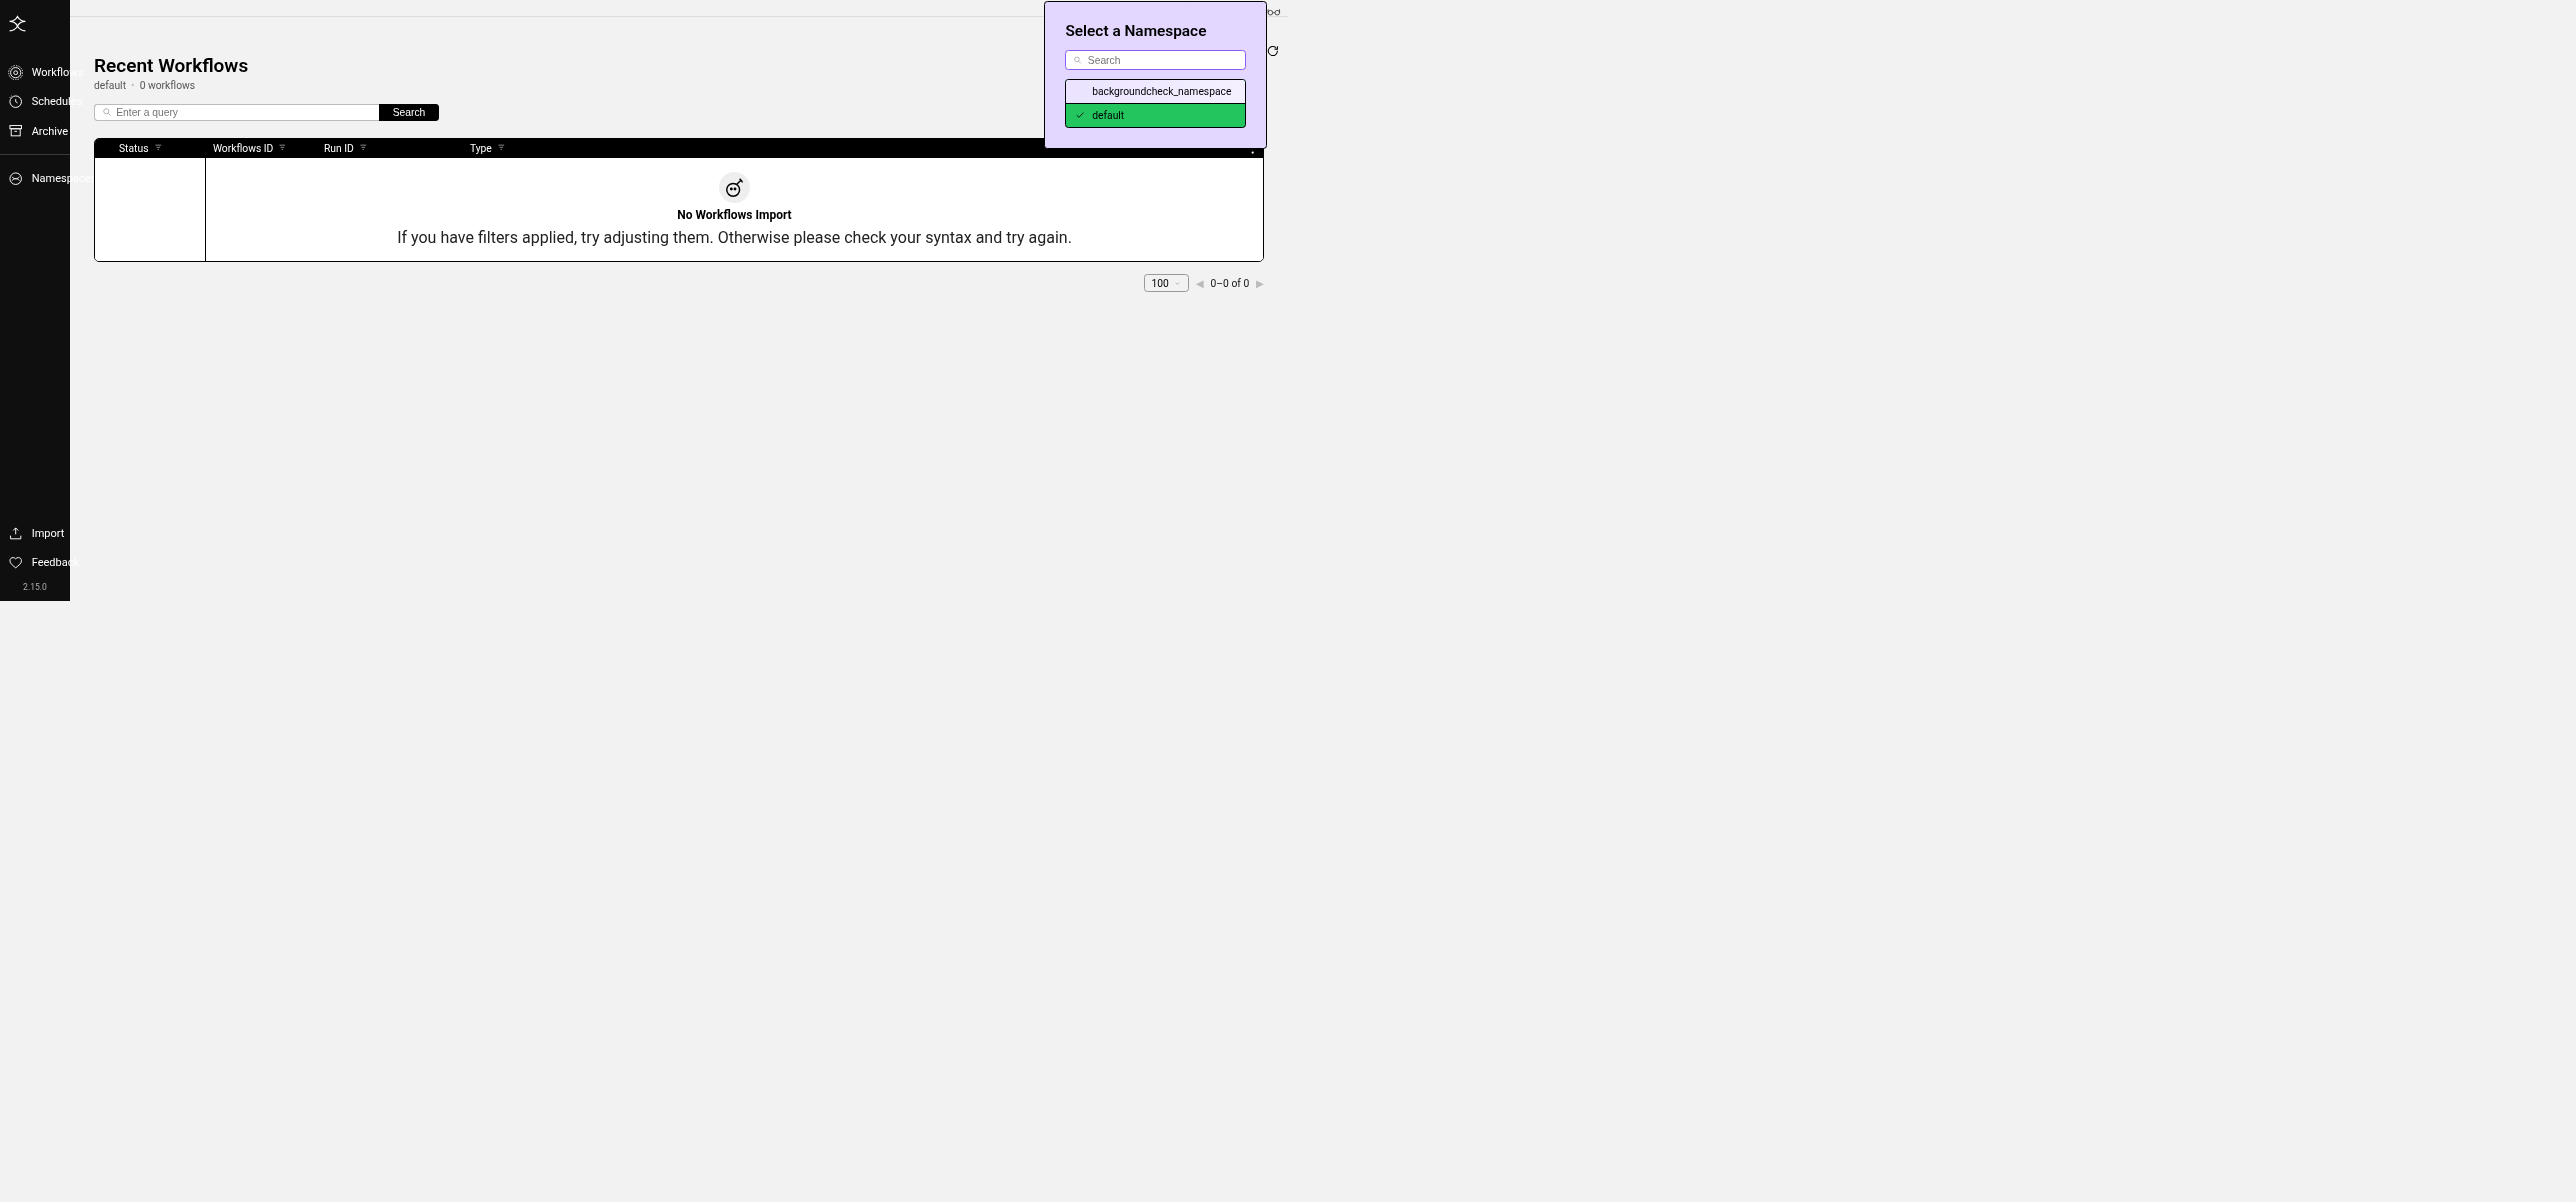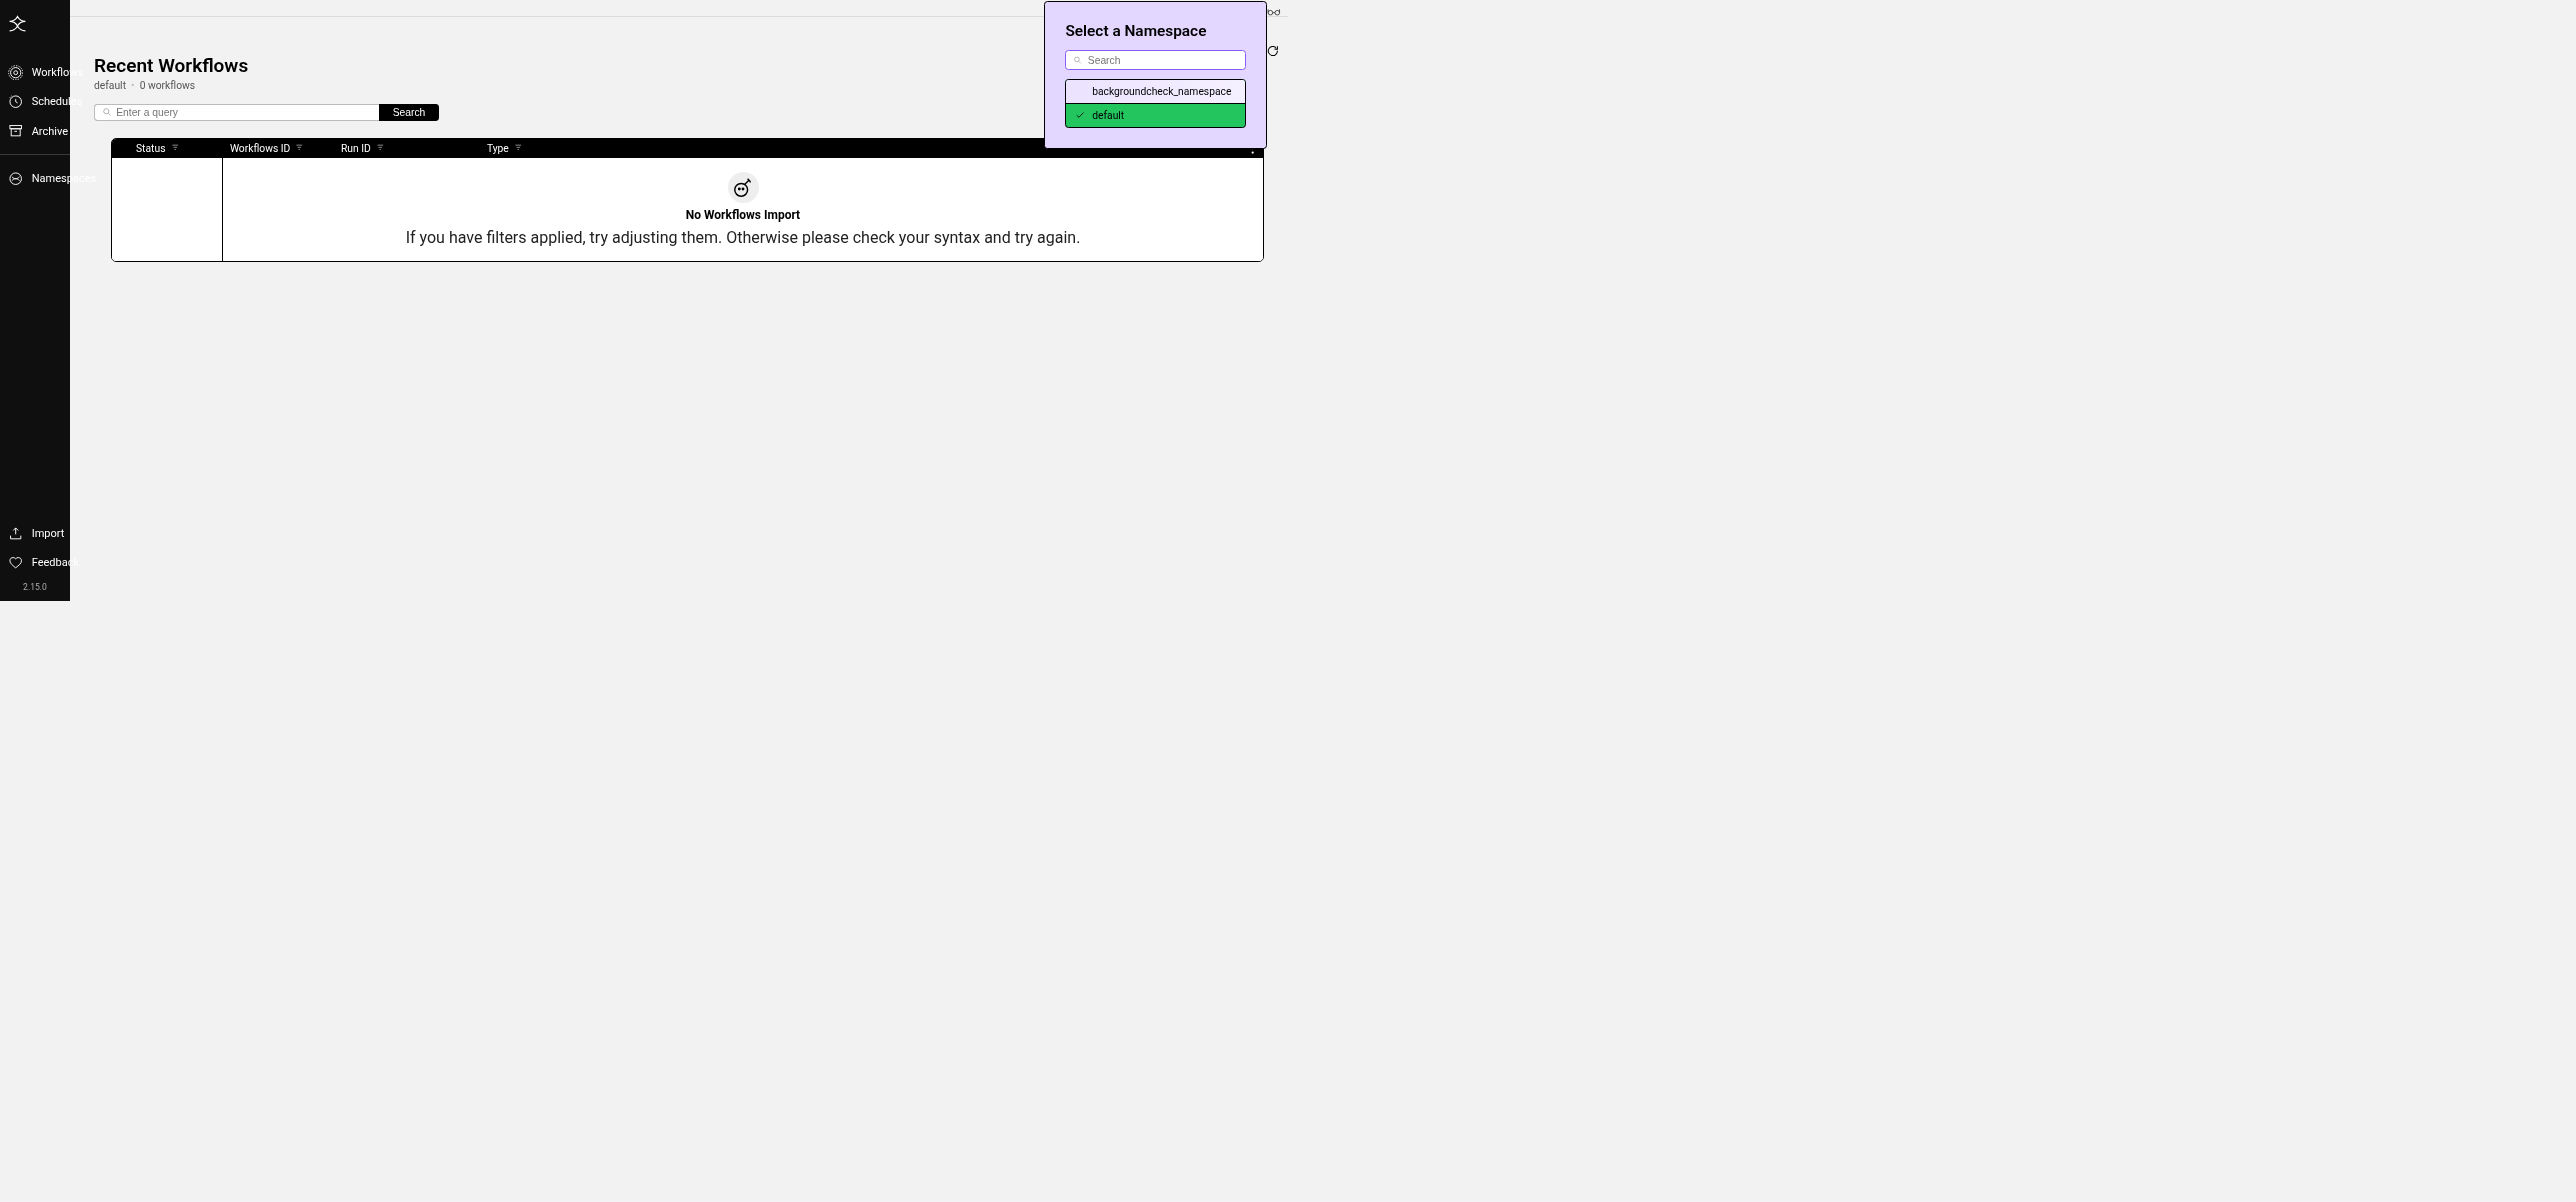--- a/index.html
+++ b/index.html
@@ -37,21 +37,21 @@
 .search-box input { border: none; outline: none; font-size: 10.3px; width: 100%; background: transparent; }
 .search-btn { height: 17px; padding: 0 13.7px; background: #000; color: #fff; border: none; border-radius: 0 3.4px 3.4px 0; font-size: 10.3px; cursor: pointer; }
 
 .pager-row { position: absolute; right: 24px; top: 63px; display: flex; align-items: center; gap: 6.9px; font-size: 10.3px; }
 .refresh-btn { position: absolute; right: 8.6px; top: 27.4px; cursor: pointer; }
 .refresh-btn svg { width: 13.7px; height: 13.7px; stroke: #000; fill: none; stroke-width: 1.8; }
 .pager-arrow { color: #bbb; cursor: pointer; }
 .pager-text { color: #111; }
 
 
-.table-wrap { margin-top: 17px; border: 0.9px solid #000; border-radius: 5.1px; overflow: hidden; position: relative; margin-left: 17px; }
+.table-wrap { margin-top: 17px; border: 0.9px solid #000; border-radius: 5.1px; overflow: hidden; position: relative; }
 .table-header { background: #000; color: #fff; display: grid; grid-template-columns: 111px 111px 146px 1fr 34px; align-items: center; height: 19px; font-size: 10.3px; }
 .th { display: flex; align-items: center; gap: 5.1px; padding: 0 6.9px; }
 .th .filter-icon svg { width: 8.6px; height: 8.6px; stroke: #fff; fill: none; stroke-width: 1.5; }
 .th-menu { justify-self: end; padding-right: 8.6px; cursor: pointer; }
 .th-menu svg { width: 3.4px; height: 12px; fill: #fff; }
 .table-body { background: #fff; height: 103px; display: flex; position: relative; }
 .table-leftcol { width: 111px; border-right: 0.9px solid #000; }
 .table-empty { flex: 1; display: flex; flex-direction: column; align-items: center; justify-content: center; gap: 5.1px; padding: 8.6px; }
 .empty-icon { width: 31px; height: 31px; border-radius: 50%; background: #eee; display: flex; align-items: center; justify-content: center; }
 .empty-icon svg { width: 22px; height: 22px; stroke: #000; fill: none; stroke-width: 1.6; }
@@ -244,20 +244,31 @@
                 <circle cx="12" cy="13" r="0.8" fill="#000"></circle>
                 <path d="M14 8 L19 3 M17 2 C18 3 20 4 20 6"></path>
               </svg>
           </div>
           <div class="empty-title">No Workflows Import</div>
           <div class="empty-msg">If you have filters applied, try adjusting them. Otherwise please check your syntax and try again.</div>
         </div>
       </div>
     </div>
 
+    <div class="bottom-pager">
+      <div class="page-size">
+        <span>100</span>
+        <svg viewBox="0 0 24 24">
+            <path d="M6 9 L12 15 L18 9"></path>
+          </svg>
+      </div>
+      <span class="pager-arrow">◀</span>
+      <span class="pager-text">0–0 of 0</span>
+      <span class="pager-arrow">▶</span>
+    </div>
   </div>
 
   <div class="ns-popover">
     <h2>Select a Namespace</h2>
     <div class="ns-search">
       <svg viewBox="0 0 24 24">
           <circle cx="10" cy="10" r="6"></circle>
           <line x1="15" y1="15" x2="20" y2="20"></line>
         </svg>
       <input type="text" placeholder="Search" style="">

